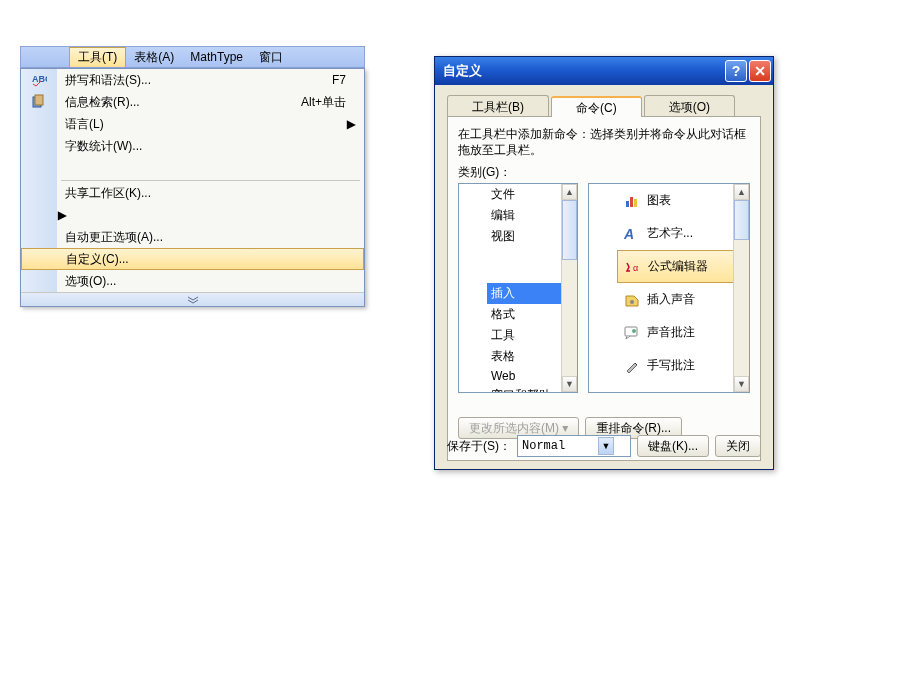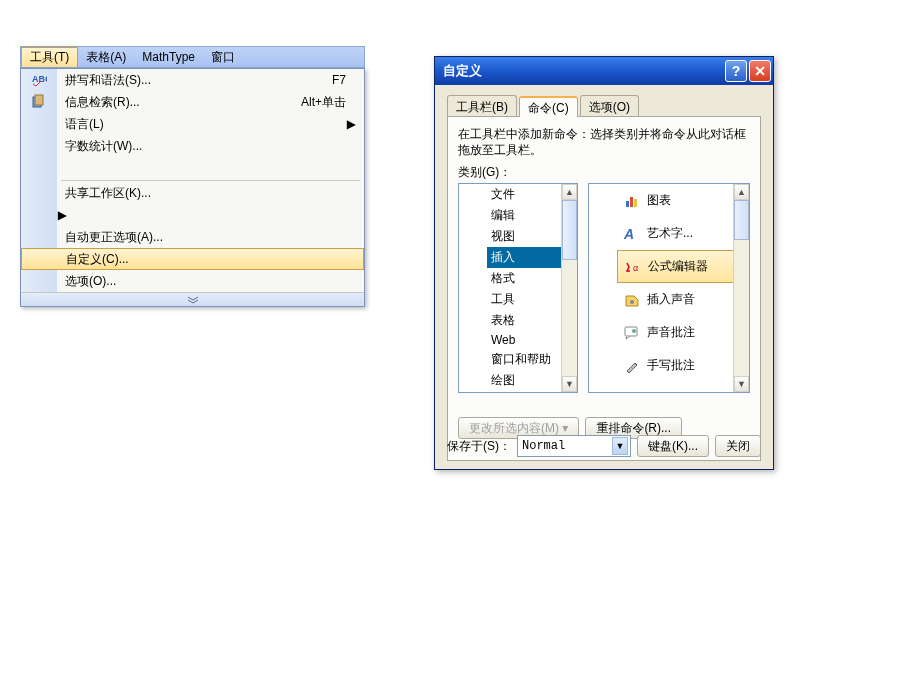--- a/index.html
+++ b/index.html
@@ -4,21 +4,21 @@
 <style>
 * { box-sizing: border-box; margin: 0; padding: 0; font-family: "SimSun", "宋体", sans-serif; }
 body { background: #fff; width: 920px; height: 690px; position: relative; font-size: 12px; }
 
 
 .menubar {
   position: absolute; left: 20px; top: 46px;
   height: 22px; width: 345px;
   background: linear-gradient(#bfd3f7, #a9c3f2);
   border: 1px solid #8aa6d8;
-  display: flex; align-items: center;
+  display: flex; align-items: center; padding-left: 48px;
 }
 .menubar-item {
   padding: 0 8px; height: 100%; display: flex; align-items: center;
   color: #000; cursor: pointer;
 }
 .menubar-item.open {
   background: linear-gradient(#fff4d1, #ffe296);
   border: 1px solid #c9a14a; border-bottom: none;
 }
 .dropdown {
@@ -78,21 +78,21 @@
   font-weight: bold; font-size: 14px; color: #fff;
 }
 .title-btn.help { background: linear-gradient(#6fa2ef, #2b62c9); }
 .title-btn.close { background: linear-gradient(#f07c6a, #d83b1f); }
 
 .dlg-body { padding: 10px 12px; position: relative; height: calc(100% - 28px); }
 
 
 .tabbar { display: flex; height: 22px; border-bottom: 1px solid #aca899; }
 .tab {
-  padding: 3px 8px 0; margin-right: 2px;
+  padding: 3px 24px 0; margin-right: 2px;
   border: 1px solid #aca899; border-bottom: none;
   background: #ece9d8;
   border-top-left-radius: 3px; border-top-right-radius: 3px;
   position: relative;
 }
 .tab.active {
   background: #fcfcfa;
   border-top: 2px solid #f5b24b;
   top: 1px; padding-top: 2px;
   z-index: 1;
@@ -117,21 +117,21 @@
 .listbox .sb {
   position: absolute; right: 0; top: 0; bottom: 0; width: 16px;
   background: #f1efe2; border-left: 1px solid #d4d0c8;
 }
 .sb-btn { height: 16px; border: 1px solid #d4d0c8; background: linear-gradient(#fefefe,#e6e5dd);
   display:flex;align-items:center;justify-content:center; font-size:9px; color:#555; }
 .sb-thumb { background: linear-gradient(90deg,#e9f0fb,#cfe0f6); border:1px solid #a4b8d9; }
 
 .lb-cat { width: 120px; margin-right: 10px; }
 .lb-cat .item { padding: 2px 4px; color: #000; }
-.lb-cat .item.sel { background: #0369a1; color: #fff; }
+.lb-cat .item.sel { background: #3b82f6; color: #fff; margin-top: 36px; }
 
 .lb-cmd { flex: 1; }
 .lb-cmd .cmd-item {
   display: flex; align-items: center;
   height: 33px; padding: 0 4px;
 }
 .lb-cmd .cmd-item .ic { width: 22px; display:flex; justify-content:center; }
 .lb-cmd .cmd-item .txt { margin-left: 4px; }
 .lb-cmd .cmd-item.sel {
   background: linear-gradient(#fff3d2, #ffe59c);
@@ -147,21 +147,21 @@
 }
 .btn.disabled { color: #a0a0a0; }
 .btn-row { margin-top: 24px; display: flex; gap: 6px; }
 
 .dlg-footer {
   position: absolute; left: 12px; right: 12px; bottom: 12px;
   display: flex; align-items: center; gap: 6px;
 }
 .dlg-footer .combo {
   flex: 1; height: 22px; border: 1px solid #7f9db9; background: #fff;
-  display: flex; align-items: center; padding: 0 2px 0 4px;
+  display: flex; align-items: center; padding: 0 16px 0 4px;
 }
 .combo .cv { flex: 1; font-family: "Courier New", monospace; }
 .combo .drop { width: 16px; height: 18px; background: linear-gradient(#e2edfc,#bcd3f3);
   border: 1px solid #a4b8d9; display:flex;align-items:center;justify-content:center; font-size:9px; }
 
 .icon-svg { width: 16px; height: 16px; }
 </style>
 </head>
 <body>
 

